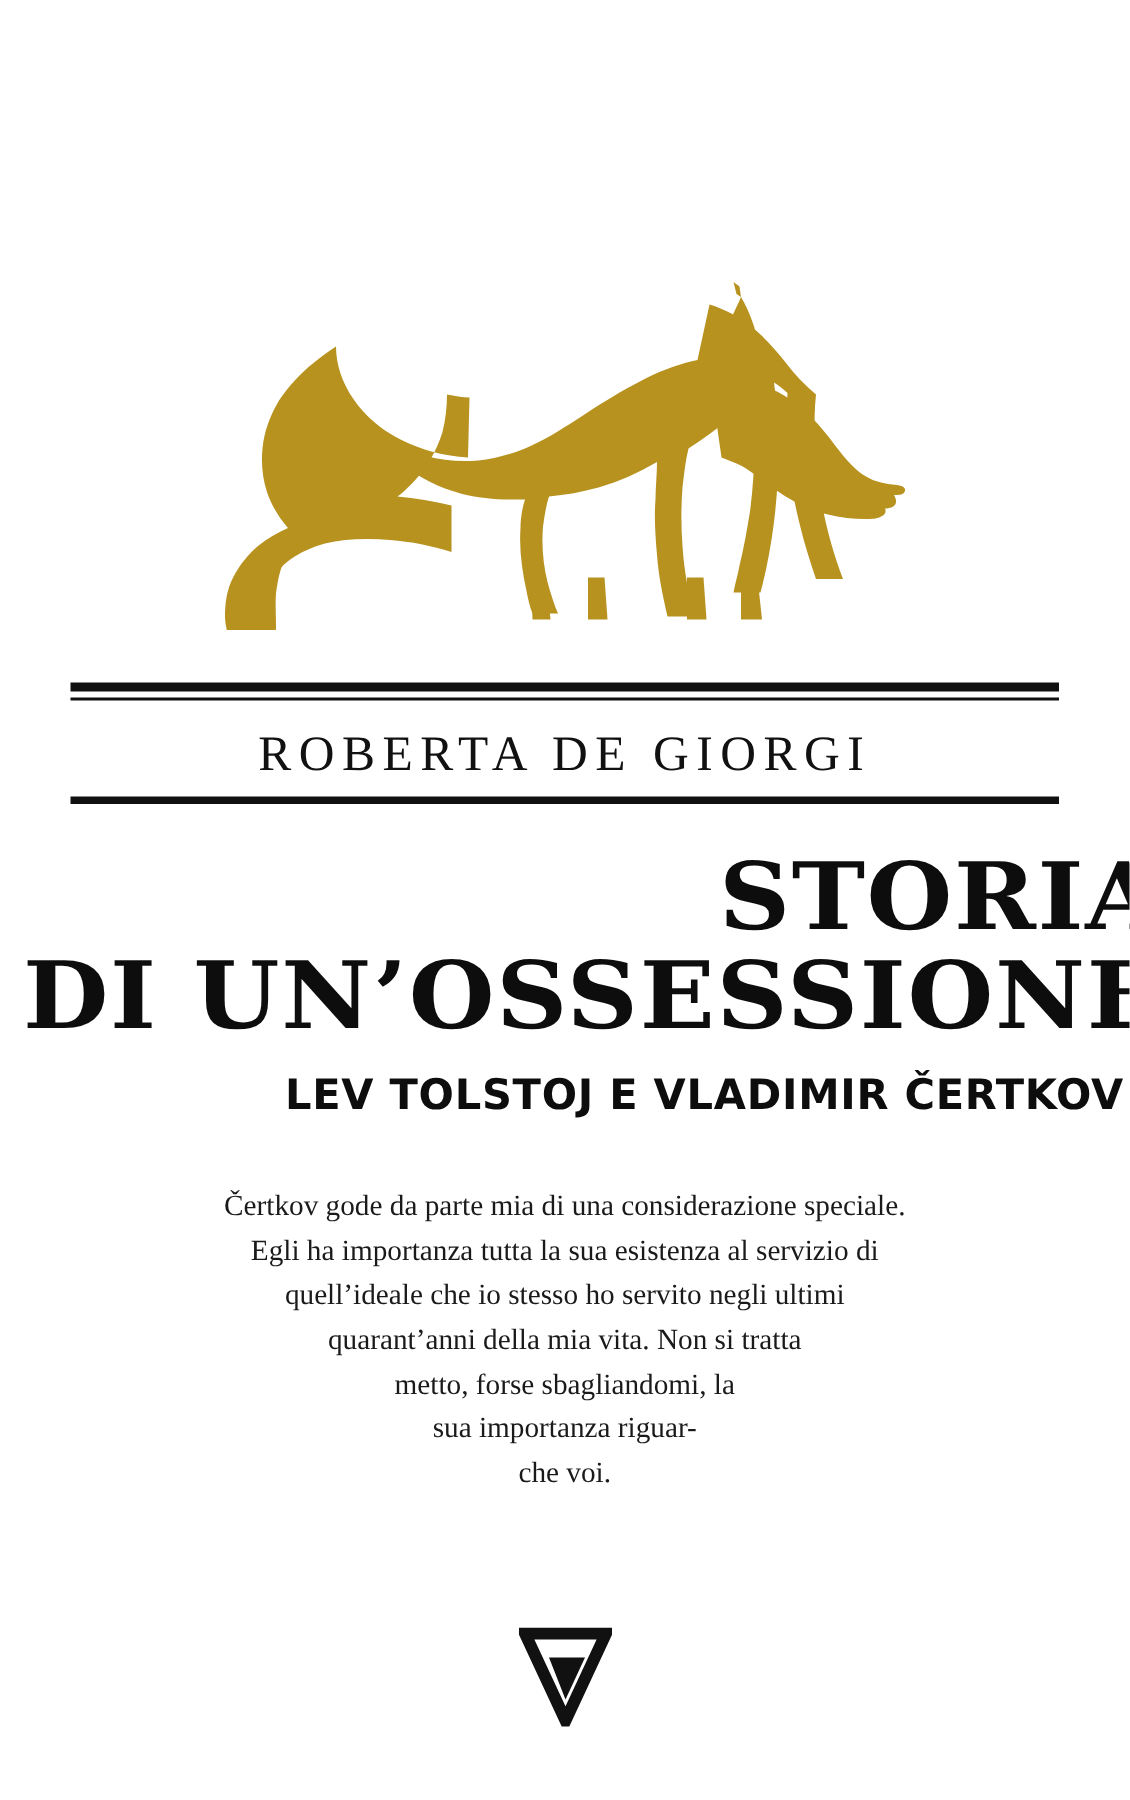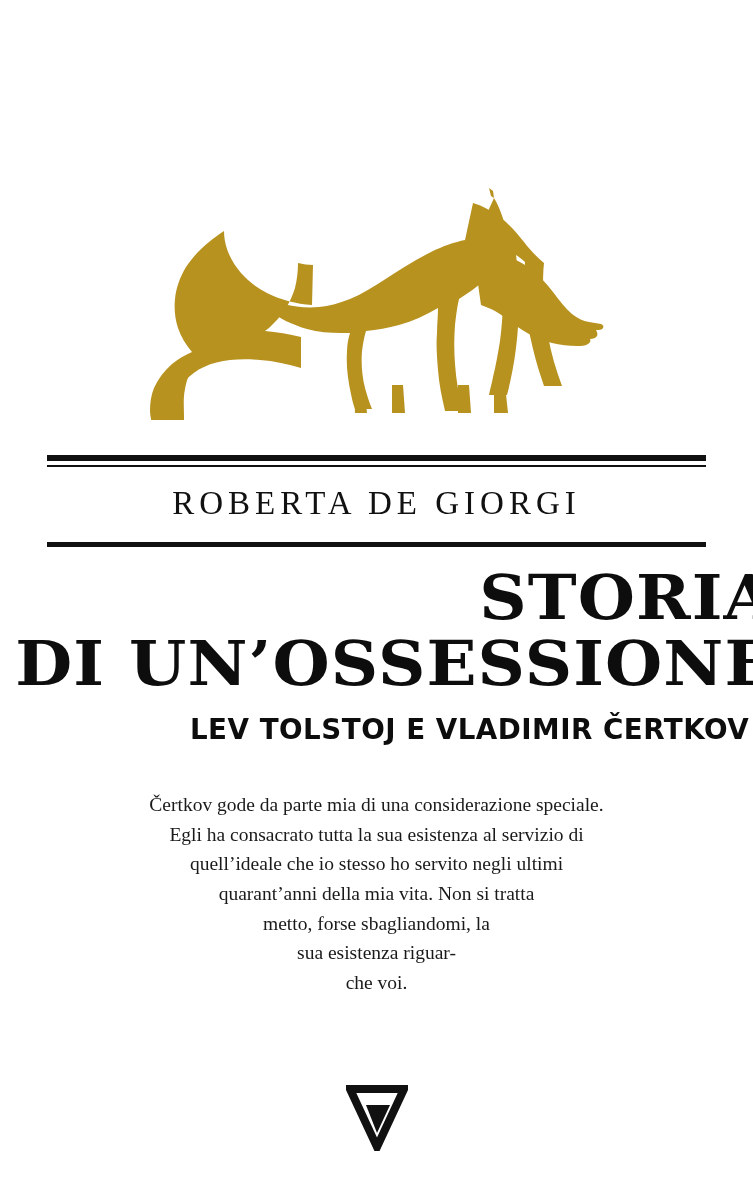--- a/index.html
+++ b/index.html
@@ -56,21 +56,21 @@
     height: 2px;
     background: #111111;
     margin-top: 4px;
   }
   .author-name {
     text-align: center;
     font-family: "Liberation Serif", serif;
     font-size: 33px;
     letter-spacing: 5px;
     font-weight: 400;
-    padding: 18px 0 20px 0;
+    padding: 18px 0 9px 0;
     color: #111111;
     white-space: nowrap;
   }
   .rule-bottom {
     width: 100%;
     height: 5px;
     background: #111111;
   }
 
   
@@ -175,25 +175,25 @@
   </div>
 
   <div class="title-block">
     <div class="title-line1">STORIA</div>
     <div class="title-line2">DI UN’OSSESSIONE</div>
     <div class="subtitle">LEV TOLSTOJ E VLADIMIR ČERTKOV</div>
   </div>
 
   <div class="blurb">
     <span class="bl">Čertkov gode da parte mia di una considerazione speciale.</span>
-    <span class="bl">Egli ha consacrato tutta la sua esistenza al servizio di</span>
+    <span class="bl">Egli ha importanza tutta la sua esistenza al servizio di</span>
     <span class="bl">quell’ideale che io stesso ho servito negli ultimi</span>
     <span class="bl">quarant’anni della mia vita. Non si tratta</span>
     <span class="bl">metto, forse sbagliandomi, la</span>
-    <span class="bl">sua esistenza riguar-</span>
+    <span class="bl">sua importanza riguar-</span>
     <span class="bl">che voi.</span>
   </div>
 
   <div class="logo">
     <svg width="62" height="66" viewBox="0 0 62 66" role="img" aria-label="publisher logo">
       <path d="M4 4 L58 4 L31 62 Z" fill="none" stroke="#111111" stroke-width="8"></path>
       <path d="M20 20 L44 20 L31 48 Z" fill="#111111"></path>
     </svg>
   </div>
 

